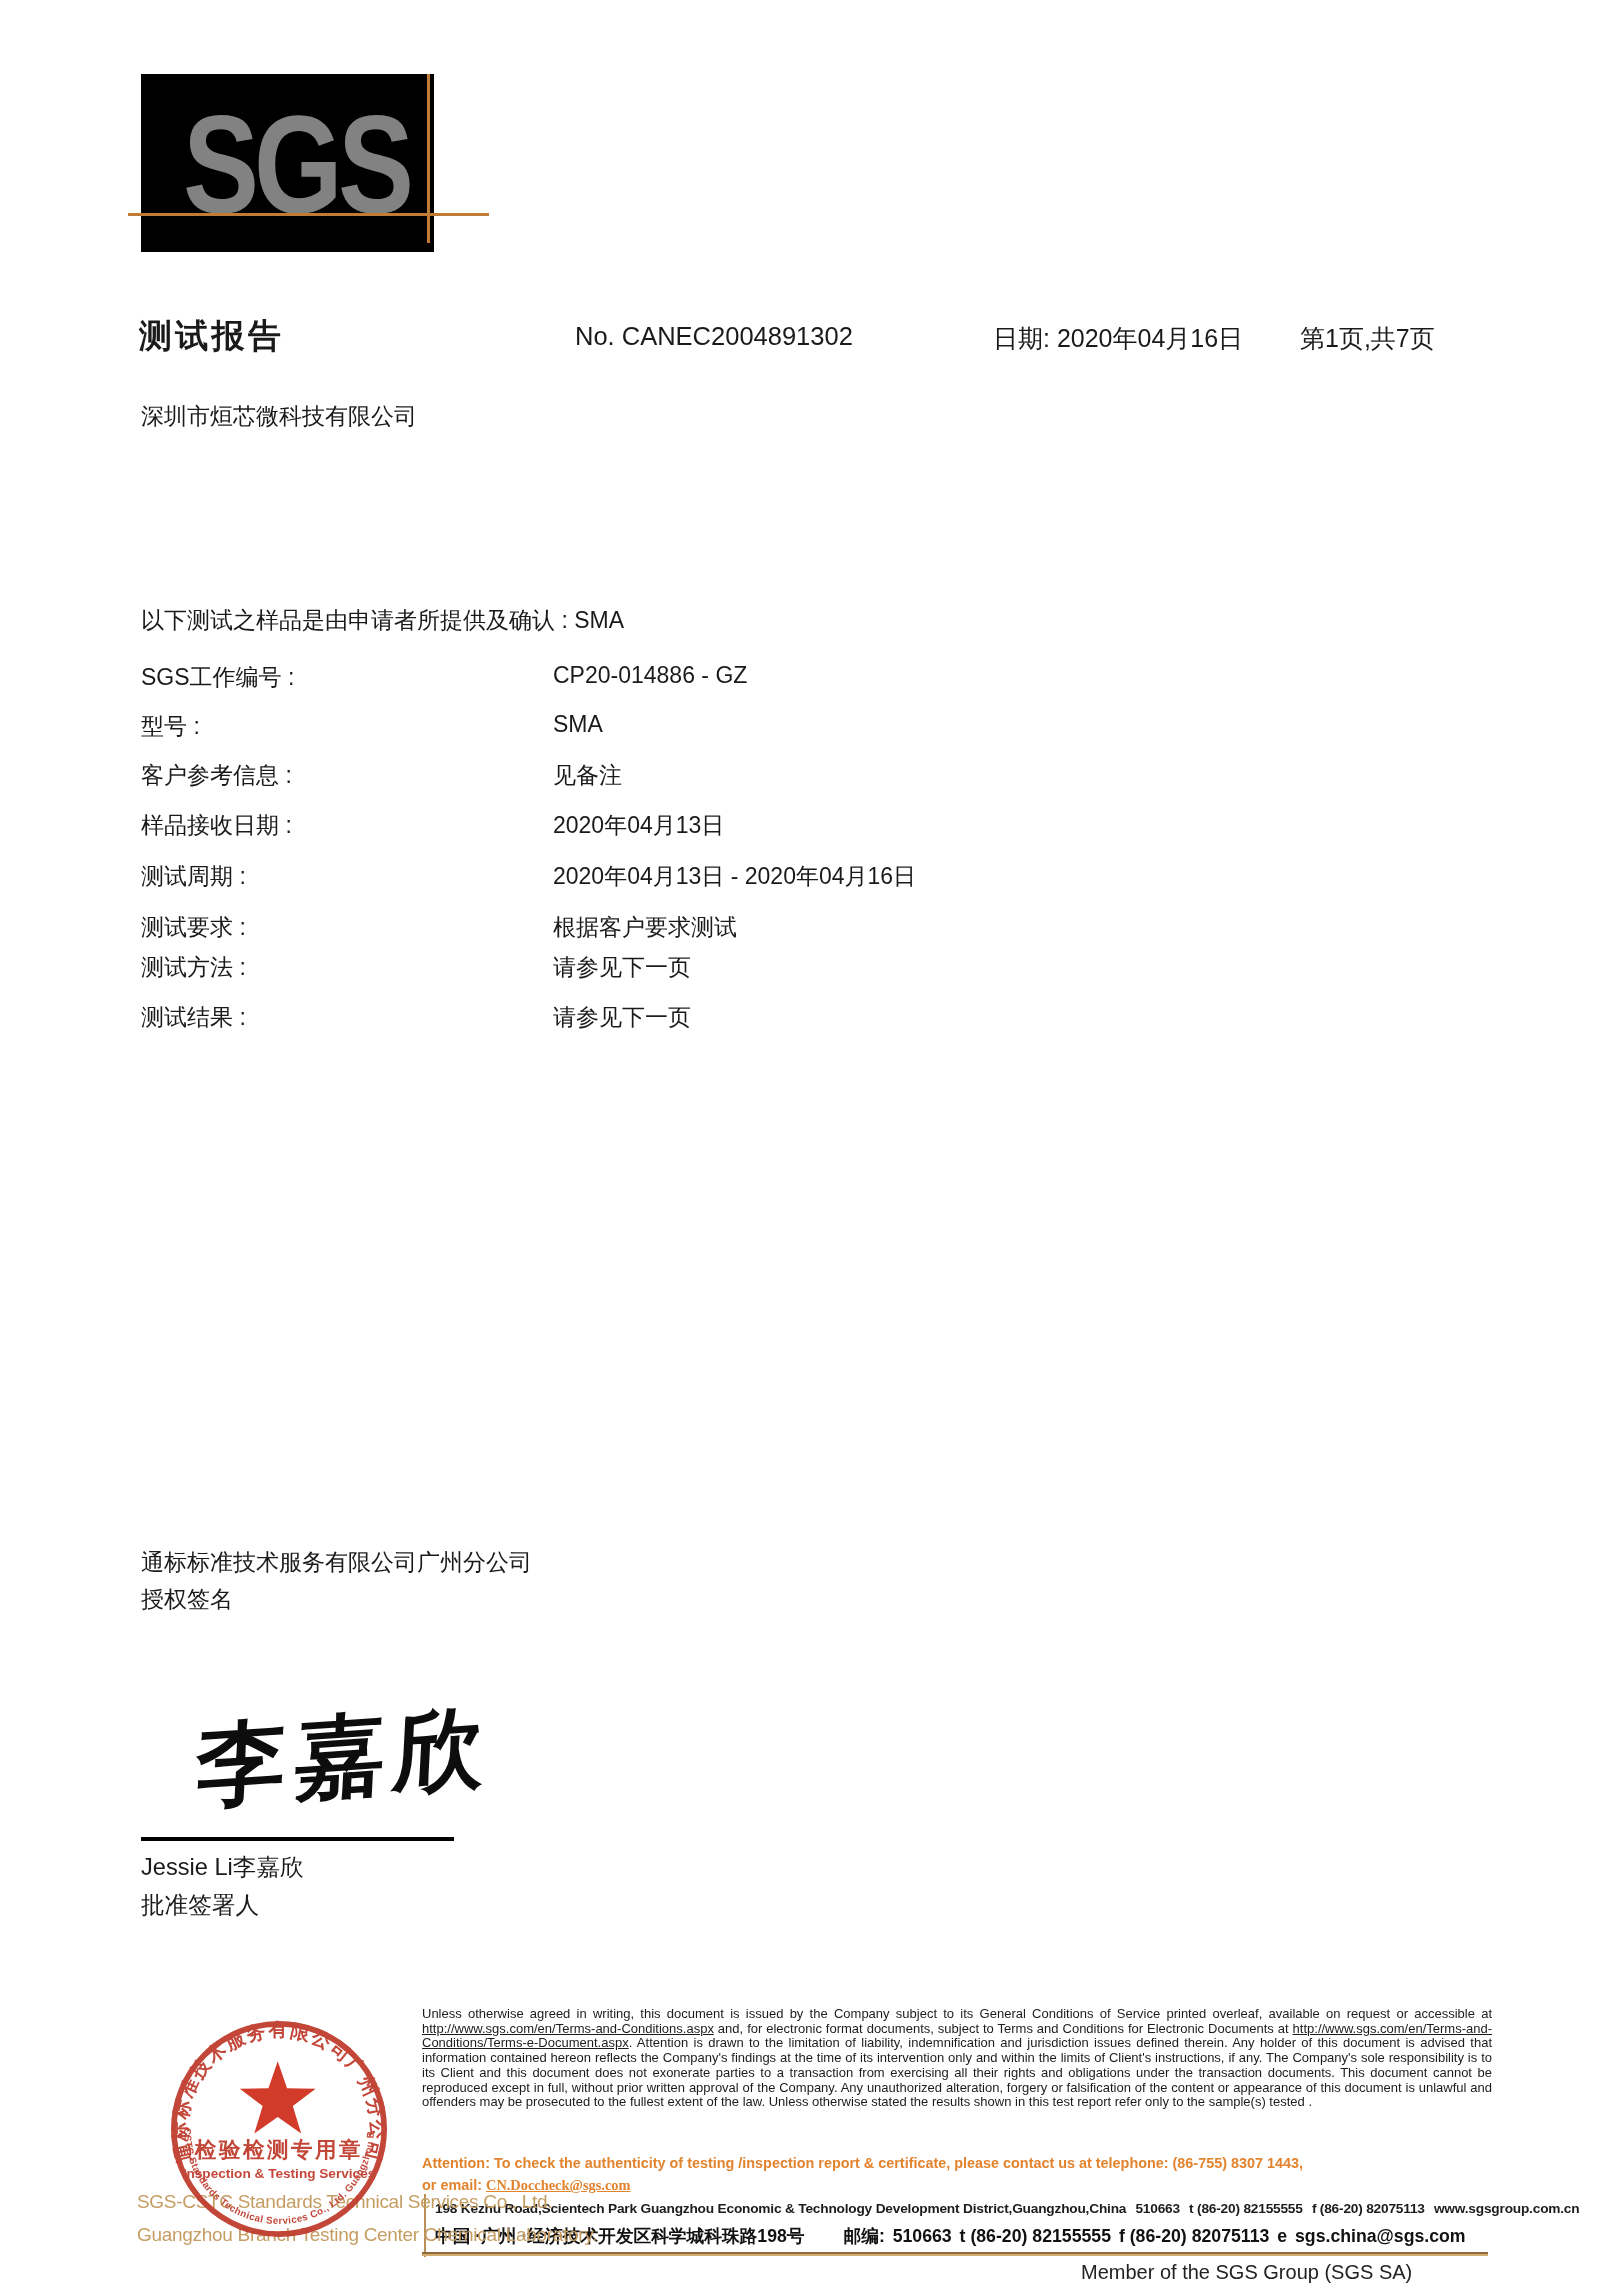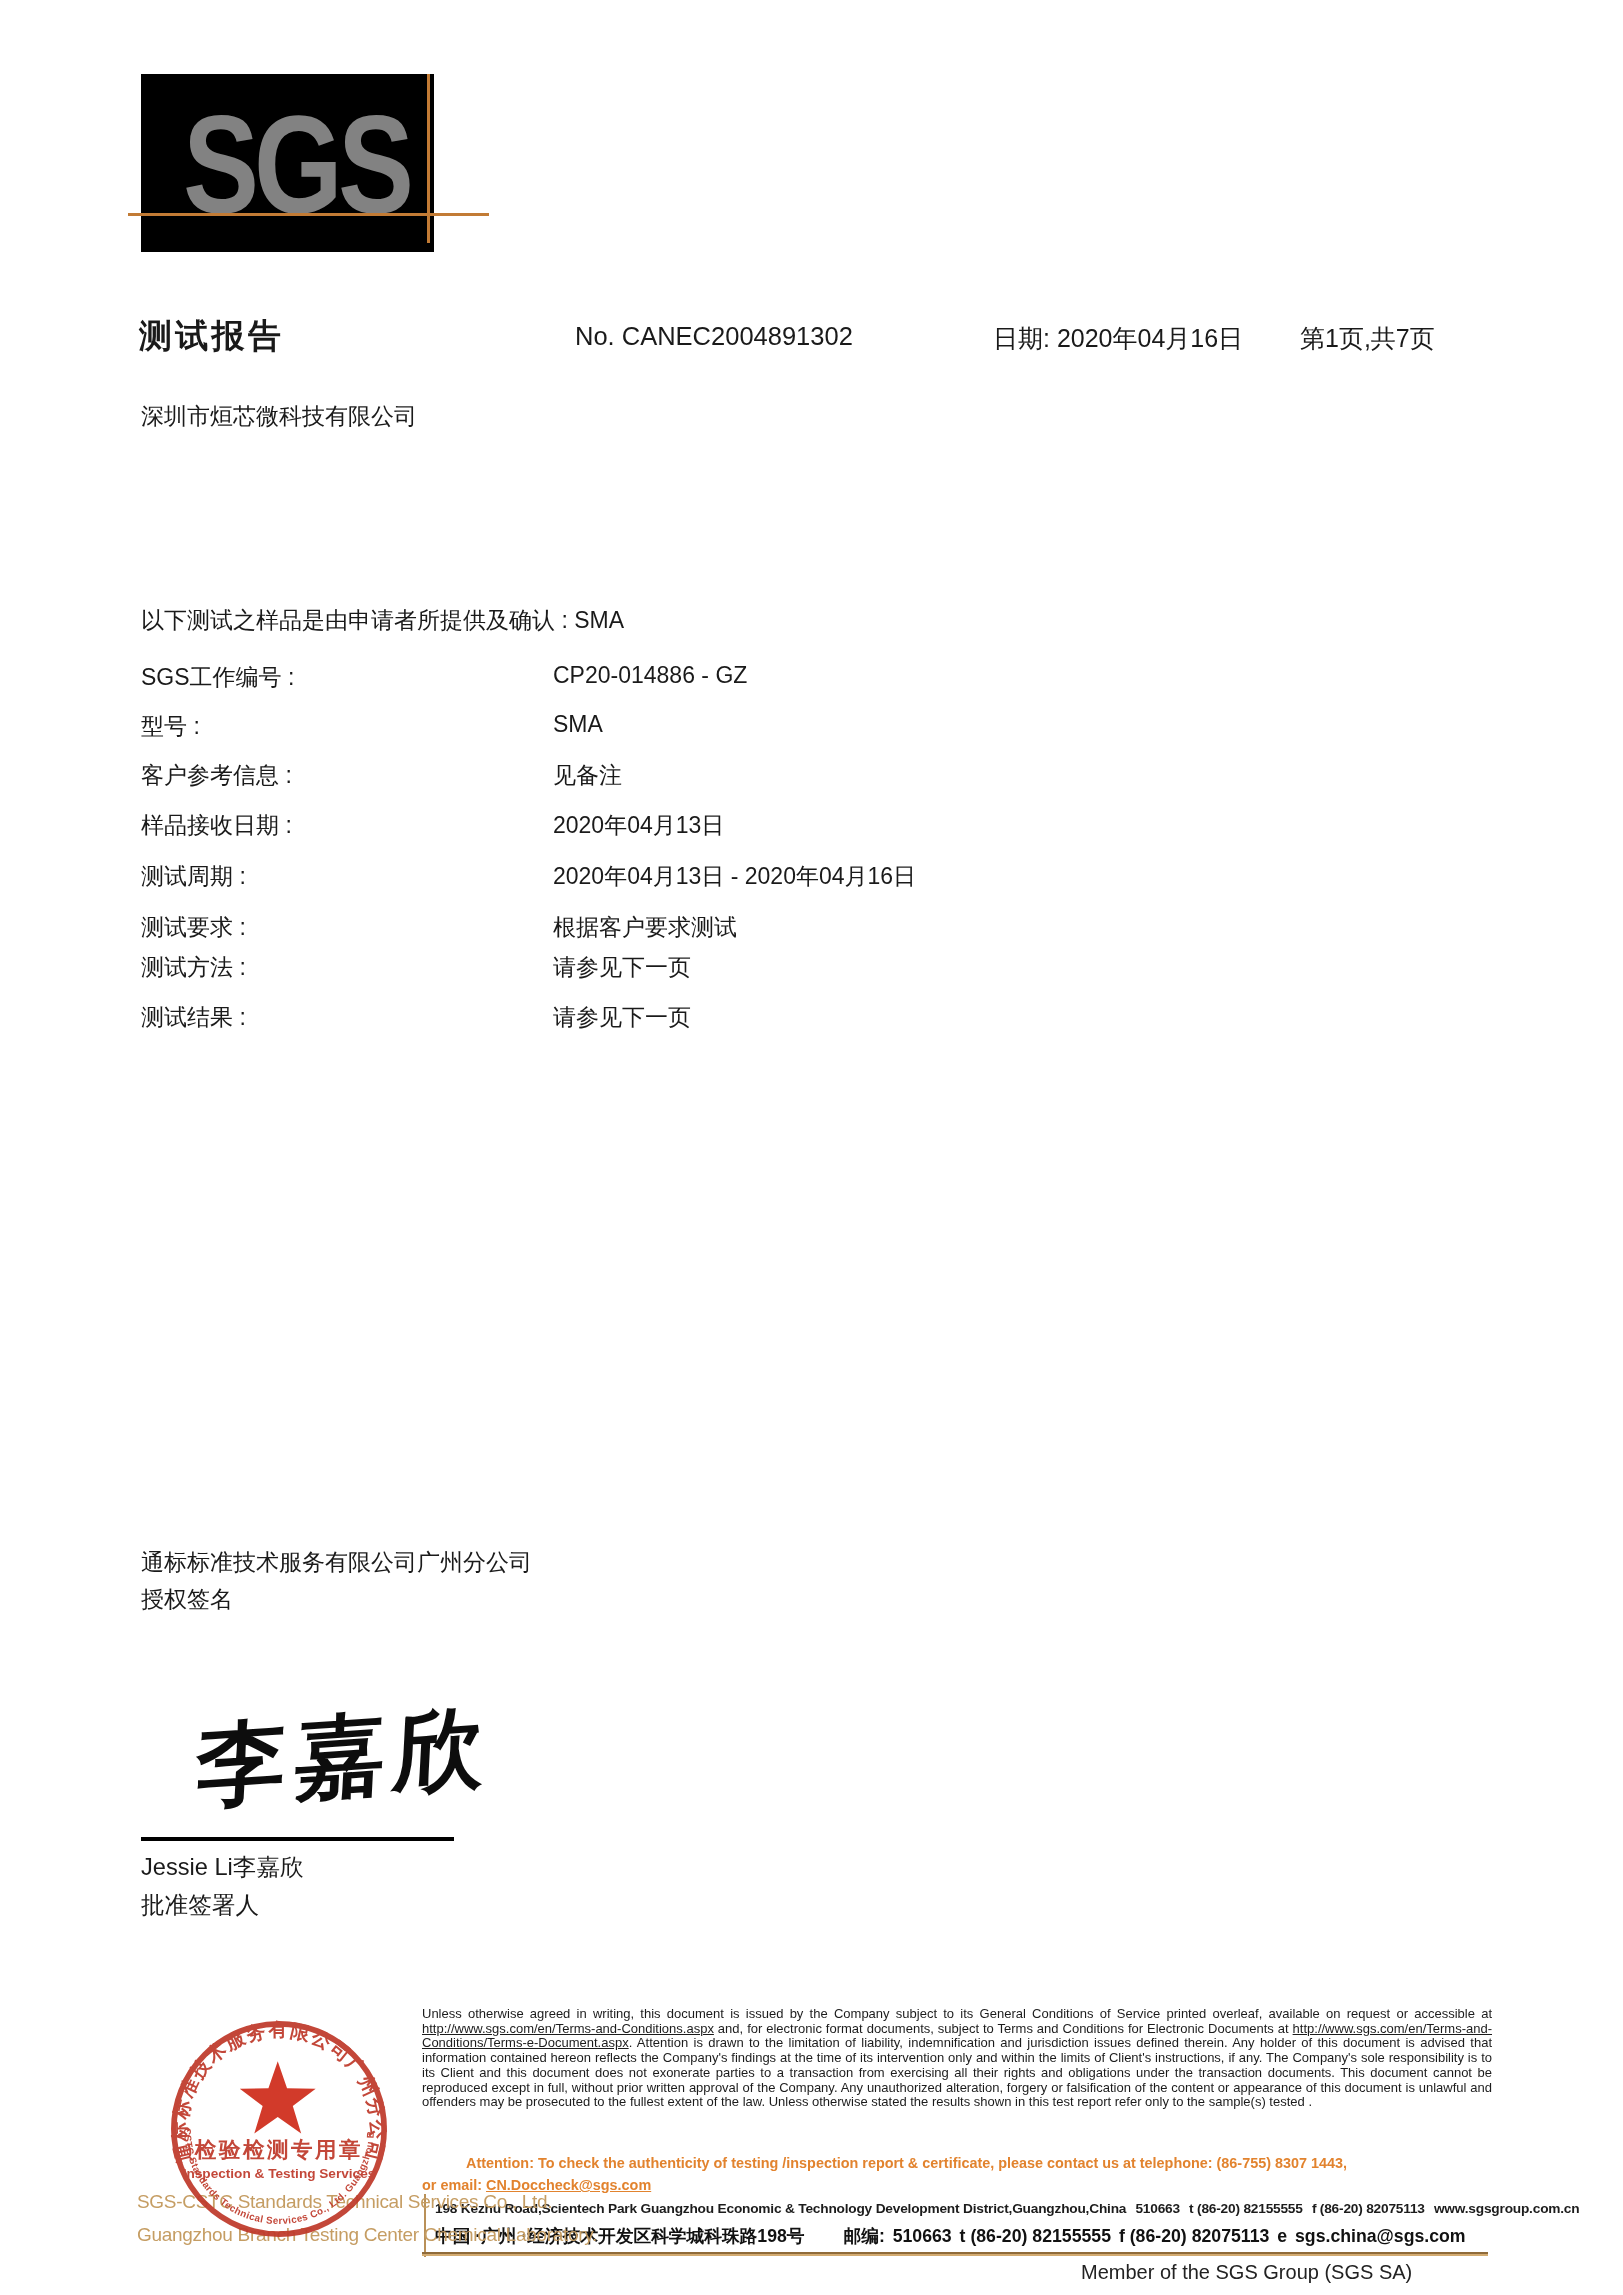--- a/index.html
+++ b/index.html
@@ -41,23 +41,23 @@
   .signer-title{left:141px;top:1889px;font-size:23.6px;}
 
   
   .f-co1{left:137px;top:2191px;font-size:19px;color:#c59d63;letter-spacing:-0.3px;white-space:nowrap;z-index:1;}
   .f-co2{left:137px;top:2224px;font-size:19px;color:#c59d63;letter-spacing:-0.3px;white-space:nowrap;z-index:1;}
   .stamp{left:165px;top:2015px;width:228px;height:228px;opacity:0.93;z-index:2;}
 
   
   .legal{left:422px;top:2007px;width:1070px;font-size:13px;line-height:14.7px;text-align:justify;color:#1c1c1c;}
   .legal .u{text-decoration:underline;}
-  .att1{left:422px;top:2155px;width:1126px;font-size:14.4px;font-weight:bold;color:#e2832e;white-space:nowrap;margin-left:44px;}
+  .att1{left:422px;top:2155px;width:1126px;font-size:14.4px;font-weight:bold;color:#e2832e;white-space:nowrap;}
   .att2{left:422px;top:2177px;font-size:14.4px;font-weight:bold;color:#e2832e;white-space:nowrap;}
-  .att2 .u{text-decoration:underline;}
+  .att2 .u{text-decoration:underline;font-family:Liberation Serif, serif;}
   .addr-divider{left:424px;top:2194px;width:2px;height:63px;background:#b99058;}
   .addr1{left:435px;top:2201px;font-size:13.7px;font-weight:bold;color:#1c1c1c;white-space:nowrap;letter-spacing:-0.2px;}
   .addr1 span{margin-right:9.2px;}
   .addr2{left:435px;top:2224px;font-size:17.7px;font-weight:bold;color:#111;white-space:nowrap;}
   .addr2 .gap{margin-right:39px;}
   .addr2 span{margin-right:7.9px;}
   .footer-rule{left:422px;top:2252px;width:1066px;height:3.9px;background:linear-gradient(#8f6b3a 0 2px,#d3ab71 2px 100%);}
   .member{left:1081px;top:2261px;font-size:20px;color:#222;}
 </style>
 </head>

